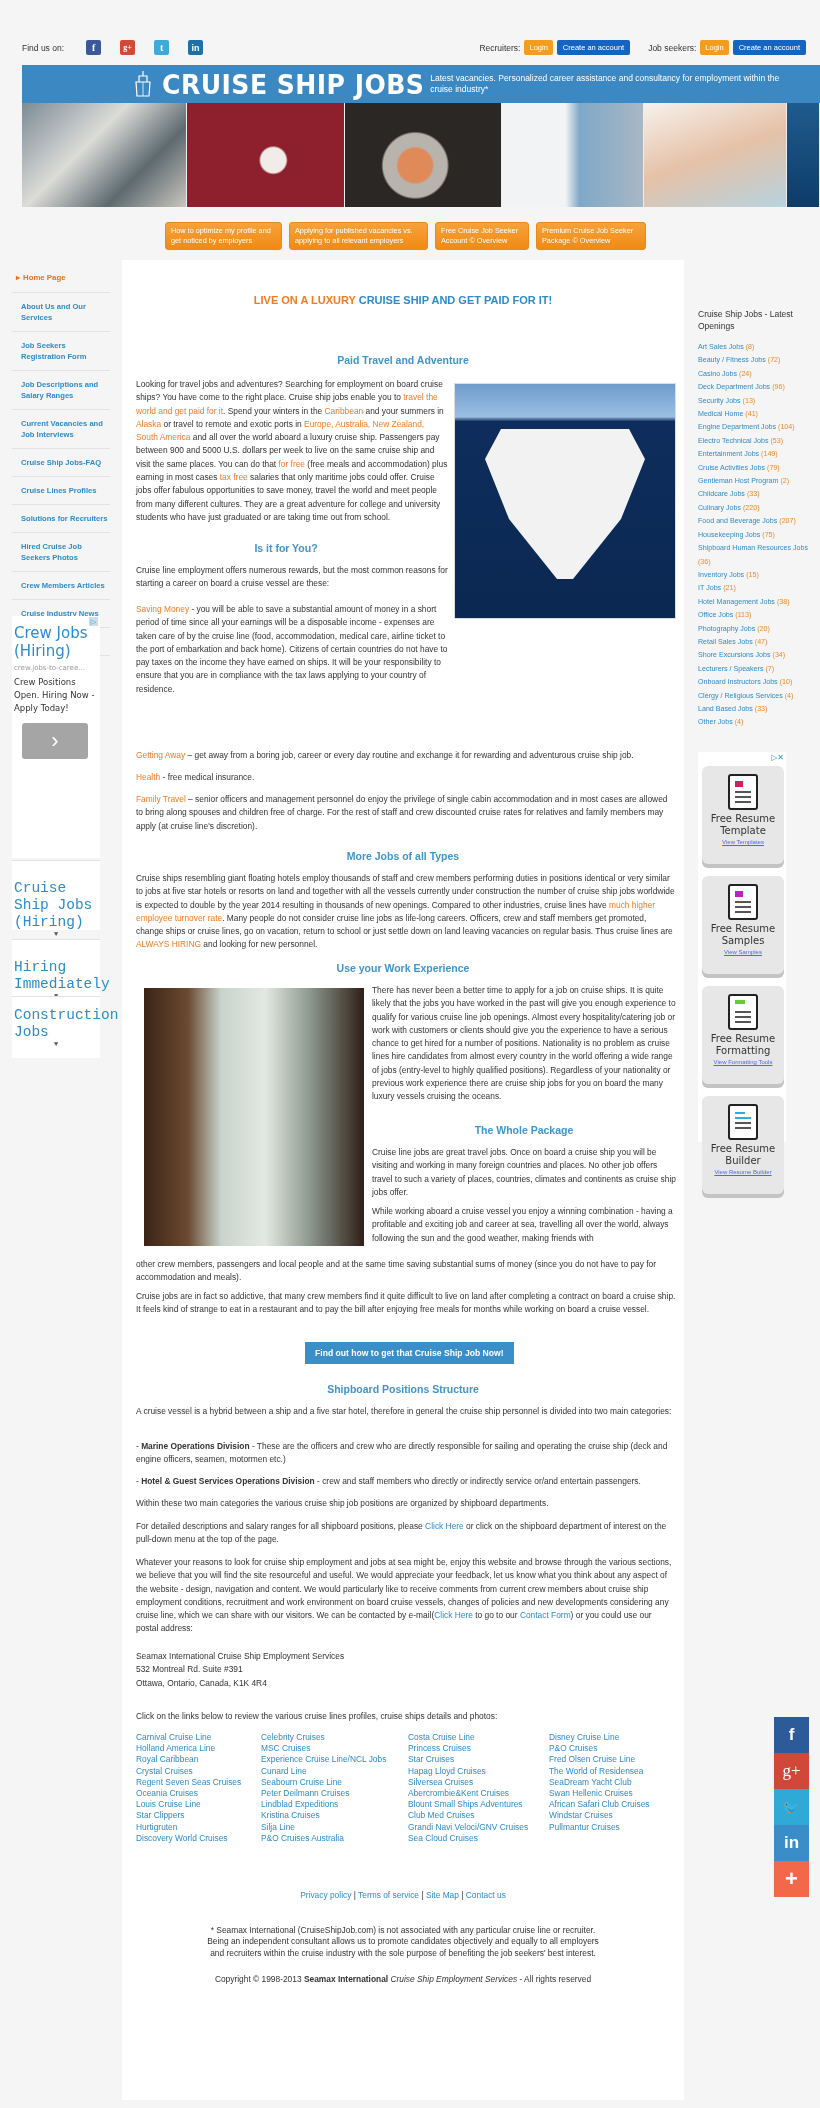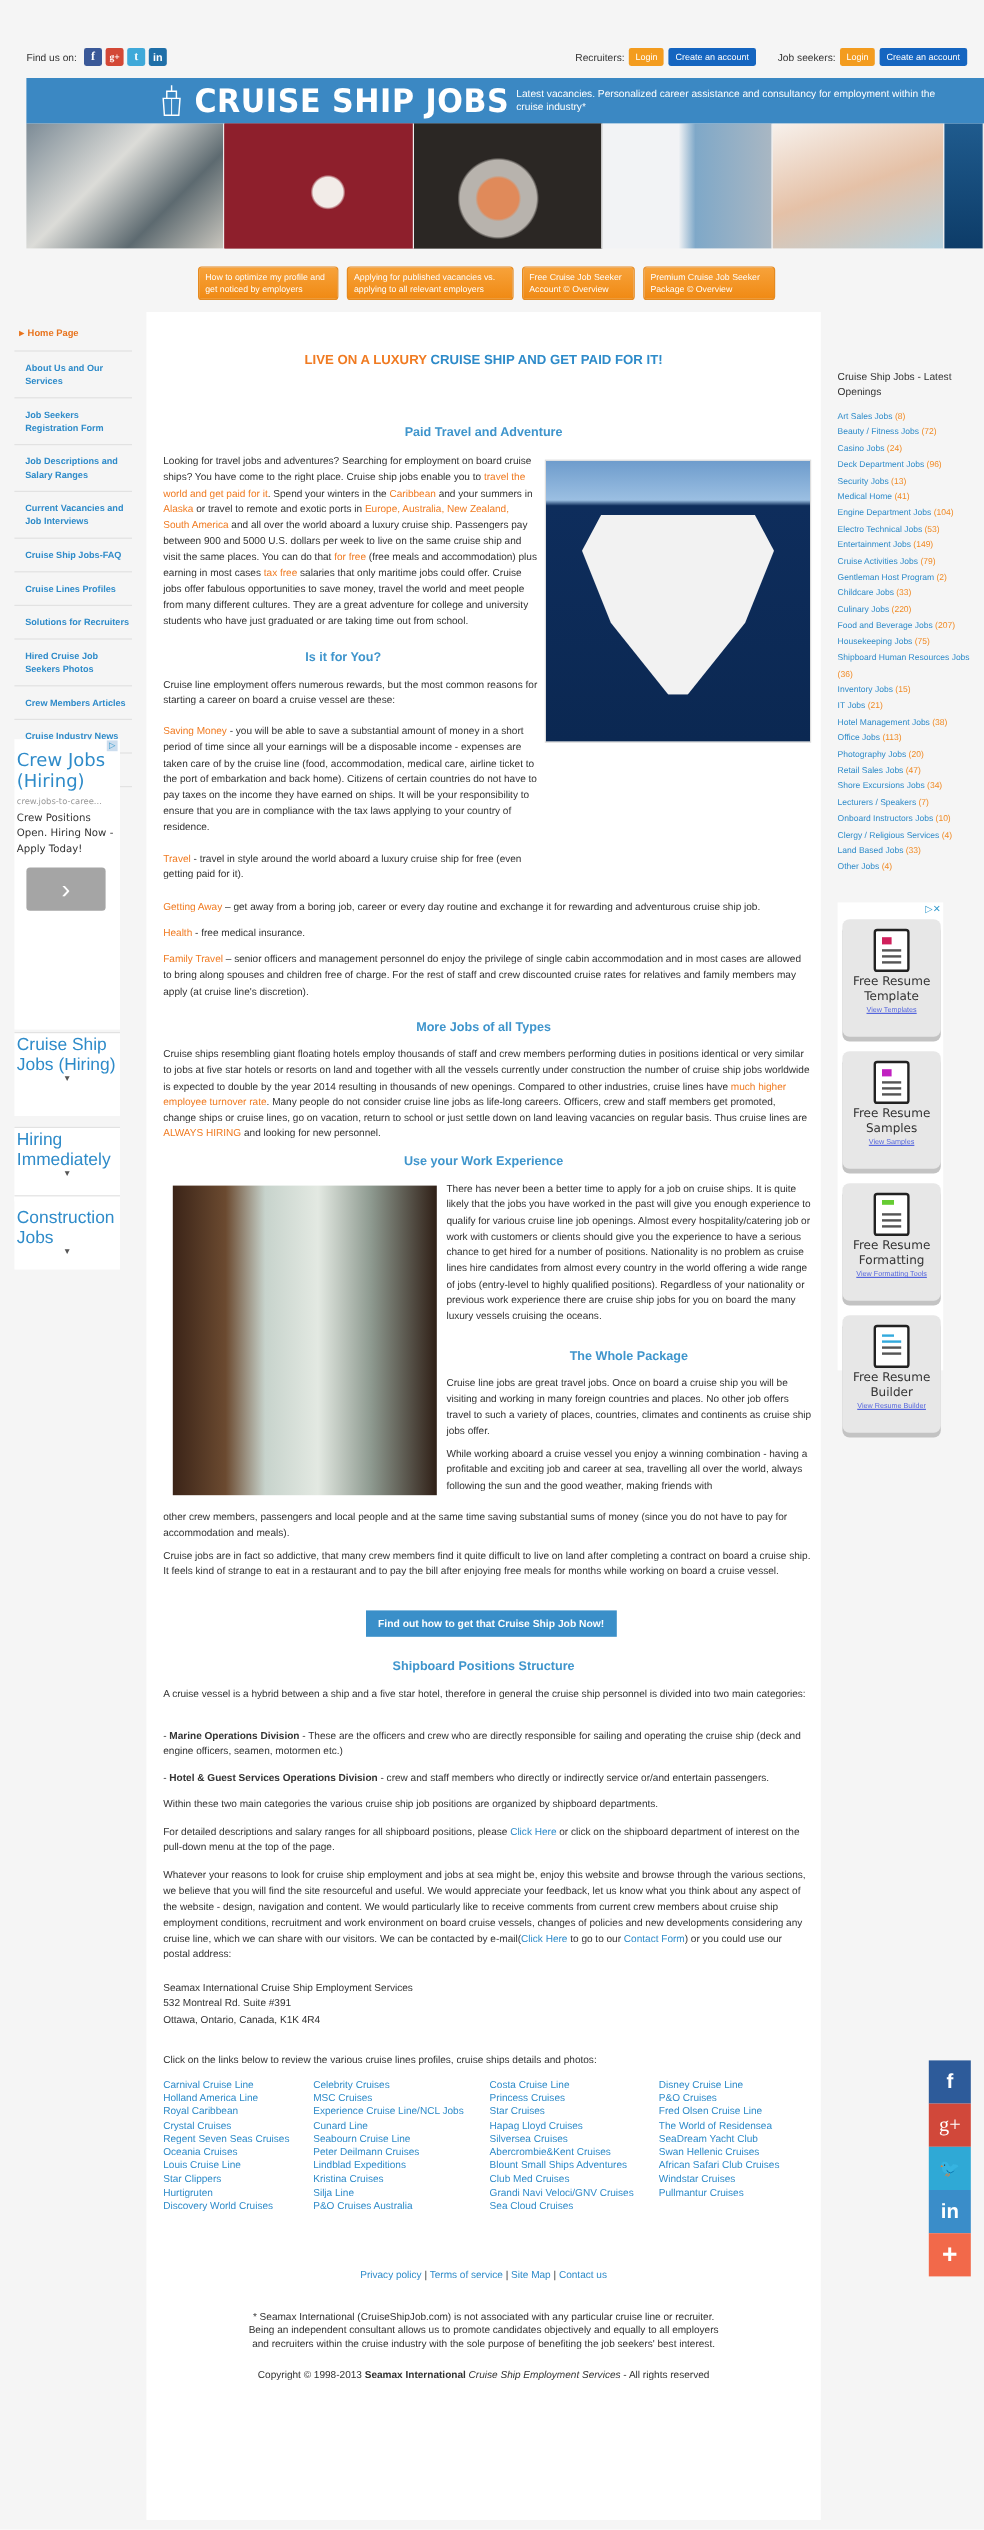--- a/index.html
+++ b/index.html
@@ -1,20 +1,20 @@
 <!DOCTYPE html>
 <html><head>
 <meta charset="utf-8">
 <style>
 *{box-sizing:border-box;margin:0;padding:0}
 body{width:820px;height:2108px;background:#f5f5f5;font-family:"Liberation Sans",sans-serif;font-size:8.4px;color:#333;position:relative;overflow:hidden}
 a{text-decoration:none}
 .abs{position:absolute}
 
-.findus{left:22px;top:40px;display:flex;align-items:center;gap:3px;font-size:8.5px;color:#333}
+.findus{left:22px;top:40px;display:flex;align-items:center;gap:19px;font-size:8.5px;color:#333}
 .findus .lbl{margin-right:3px}
 .sicon{width:15px;height:15px;border-radius:2px;color:#fff;font-weight:bold;font-size:10px;display:flex;align-items:center;justify-content:center;font-family:"Liberation Serif",serif}
 .auth{right:14px;top:40px;display:flex;align-items:center;gap:4px;font-size:8.5px}
 .btn-or{background:#f39c1f;color:#fff;font-size:7.5px;padding:3px 5px;border-radius:2px}
 .btn-bl{background:#1565c0;color:#fff;font-size:7.5px;padding:3px 6px;border-radius:2px}
 .gap8{width:10px}
 
 .banner{left:22px;top:65px;width:798px;height:38px;background:#3b88c3;display:flex;align-items:center}
 .banner .ship{margin-left:110px;width:22px;height:28px}
 .banner .title{color:#fff;font-family:"DejaVu Sans",sans-serif;font-weight:bold;font-size:27px;margin-left:8px;letter-spacing:.5px;transform:scaleX(.93);transform-origin:left}
@@ -29,21 +29,21 @@
 .nav .home{color:#e8731c;font-weight:bold;font-size:7.8px;padding:3px 0 10px 4px;border-bottom:1px solid #e2e2e2}
 .nav .home::before{content:"▸";color:#e8731c;font-size:8px;margin-right:3px}
 .nav a.item{display:block;color:#2e8bc9;font-weight:bold;font-size:7.6px;line-height:11px;padding:8px 0 8px 9px;border-bottom:1px solid #e2e2e2}
 
 .ad1{left:12px;top:616px;width:88px;height:242px;background:#fff}
 .ad1 .adch{position:absolute;right:2px;top:1px;width:9px;height:9px;background:#cde;color:#39c;font-size:7px;line-height:9px;text-align:center}
 .ad1 .h{color:#2e8bc9;font-family:"DejaVu Sans",sans-serif;font-size:15px;line-height:18px;padding:8px 2px 0 2px}
 .ad1 .u{color:#999;font-family:"DejaVu Sans",sans-serif;font-size:7px;padding:4px 2px}
 .ad1 .d{font-family:"DejaVu Sans",sans-serif;font-size:8.5px;line-height:13px;color:#333;padding:0 2px}
 .ad1 .go{margin:8px 0 0 10px;width:66px;height:36px;background:#a5a5a5;border-radius:3px;color:#fff;font-size:22px;display:flex;align-items:center;justify-content:center}
-.adl{left:12px;width:88px;background:#fff;border-top:1px solid #e2e2e2;color:#2e8bc9;font-family:Liberation Sans, sans-serif;font-size:14.5px;line-height:17px;padding:2px 2px}
+.adl{left:12px;width:88px;background:#fff;border-top:1px solid #e2e2e2;color:#2e8bc9;font-family:Liberation Mono, monospace;font-size:14.5px;line-height:17px;padding:19px 2px}
 .adl .dd{text-align:center;color:#555;font-size:7px;line-height:6px}
 
 .main{left:122px;top:260px;width:562px;height:1840px;background:#fff}
 .mh1{position:absolute;left:0;width:562px;top:34px;text-align:center;font-size:11px;font-weight:bold}
 .or{color:#f07b22}.bl{color:#2e8bc9}
 .h2{position:absolute;left:0;width:100%;text-align:center;color:#3f95cc;font-weight:bold;font-size:10.5px}
 .p{position:absolute;left:14px;width:540px;line-height:13.3px;font-size:8.4px;color:#333}
 .p .o{color:#f07b22}.p .b{color:#2e8bc9}
 .cta{position:absolute;left:183px;top:1082px;background:#3a8fc9;color:#fff;font-size:8.6px;font-weight:bold;padding:6px 10px}
 
@@ -157,21 +157,20 @@
   <div class="p" style="top:118px;width:312px">
     <span>Looking for travel jobs and adventures? Searching for employment on board cruise ships? You have come to the right place. Cruise ship jobs enable you to </span><a class="o">travel the world and get paid for it</a><span>. Spend your winters in the </span><a class="o">Caribbean</a><span> and your summers in </span><a class="o">Alaska</a><span> or travel to remote and exotic ports in </span><a class="o">Europe, Australia, New Zealand, South America</a><span> and all over the world aboard a luxury cruise ship. Passengers pay between 900 and 5000 U.S. dollars per week to live on the same cruise ship and visit the same places. You can do that </span><a class="o">for free</a><span> (free meals and accommodation) plus earning in most cases </span><a class="o">tax free</a><span> salaries that only maritime jobs could offer. Cruise jobs offer fabulous opportunities to save money, travel the world and meet people from many different cultures. They are a great adventure for college and university students who have just graduated or are taking time out from school.</span>
   </div>
   <div class="abs" style="left:332px;top:123px;width:222px;height:236px;border:1px solid #ddd;background:linear-gradient(#6e9ccc 0,#9bbfe2 14%,#0e2d5c 16%,#0b2852 100%)">
     <div style="position:absolute;left:30px;top:45px;width:160px;height:150px;background:#f2f2f2;clip-path:polygon(10% 0,90% 0,100% 20%,85% 60%,55% 100%,45% 100%,15% 60%,0 20%)"></div>
   </div>
 
   <div class="h2" style="top:282px;width:300px;left:14px">Is it for You?</div>
   <div class="p" style="top:304px;width:312px">Cruise line employment offers numerous rewards, but the most common reasons for starting a career on board a cruise vessel are these:</div>
   <div class="p" style="top:343px;width:312px"><span class="o">Saving Money</span><span> - you will be able to save a substantial amount of money in a short period of time since all your earnings will be a disposable income - expenses are taken care of by the cruise line (food, accommodation, medical care, airline ticket to the port of embarkation and back home). Citizens of certain countries do not have to pay taxes on the income they have earned on ships. It will be your responsibility to ensure that you are in compliance with the tax laws applying to your country of residence.</span></div>
-  <div class="p" style="top:449px;width:312px"><span class="o">Travel</span><span> - travel in style around the world aboard a luxury cruise ship for free (even getting paid for it).</span></div>
   <div class="p" style="top:489px"><span class="o">Getting Away</span><span> – get away from a boring job, career or every day routine and exchange it for rewarding and adventurous cruise ship job.</span></div>
   <div class="p" style="top:511px"><span class="o">Health</span><span> - free medical insurance.</span></div>
   <div class="p" style="top:533px"><span class="o">Family Travel</span><span> – senior officers and management personnel do enjoy the privilege of single cabin accommodation and in most cases are allowed to bring along spouses and children free of charge. For the rest of staff and crew discounted cruise rates for relatives and family members may apply (at cruise line's discretion).</span></div>
 
   <div class="h2" style="top:590px">More Jobs of all Types</div>
   <div class="p" style="top:612px">
     <span>Cruise ships resembling giant floating hotels employ thousands of staff and crew members performing duties in positions identical or very similar to jobs at five star hotels or resorts on land and together with all the vessels currently under construction the number of cruise ship jobs worldwide is expected to double by the year 2014 resulting in thousands of new openings. Compared to other industries, cruise lines have </span><a class="o">much higher employee turnover rate</a><span>. Many people do not consider cruise line jobs as life-long careers. Officers, crew and staff members get promoted, change ships or cruise lines, go on vacation, return to school or just settle down on land leaving vacancies on regular basis. Thus cruise lines are </span><a class="o">ALWAYS HIRING</a><span> and looking for new personnel.</span>
   </div>
 
   <div class="h2" style="top:702px">Use your Work Experience</div>

